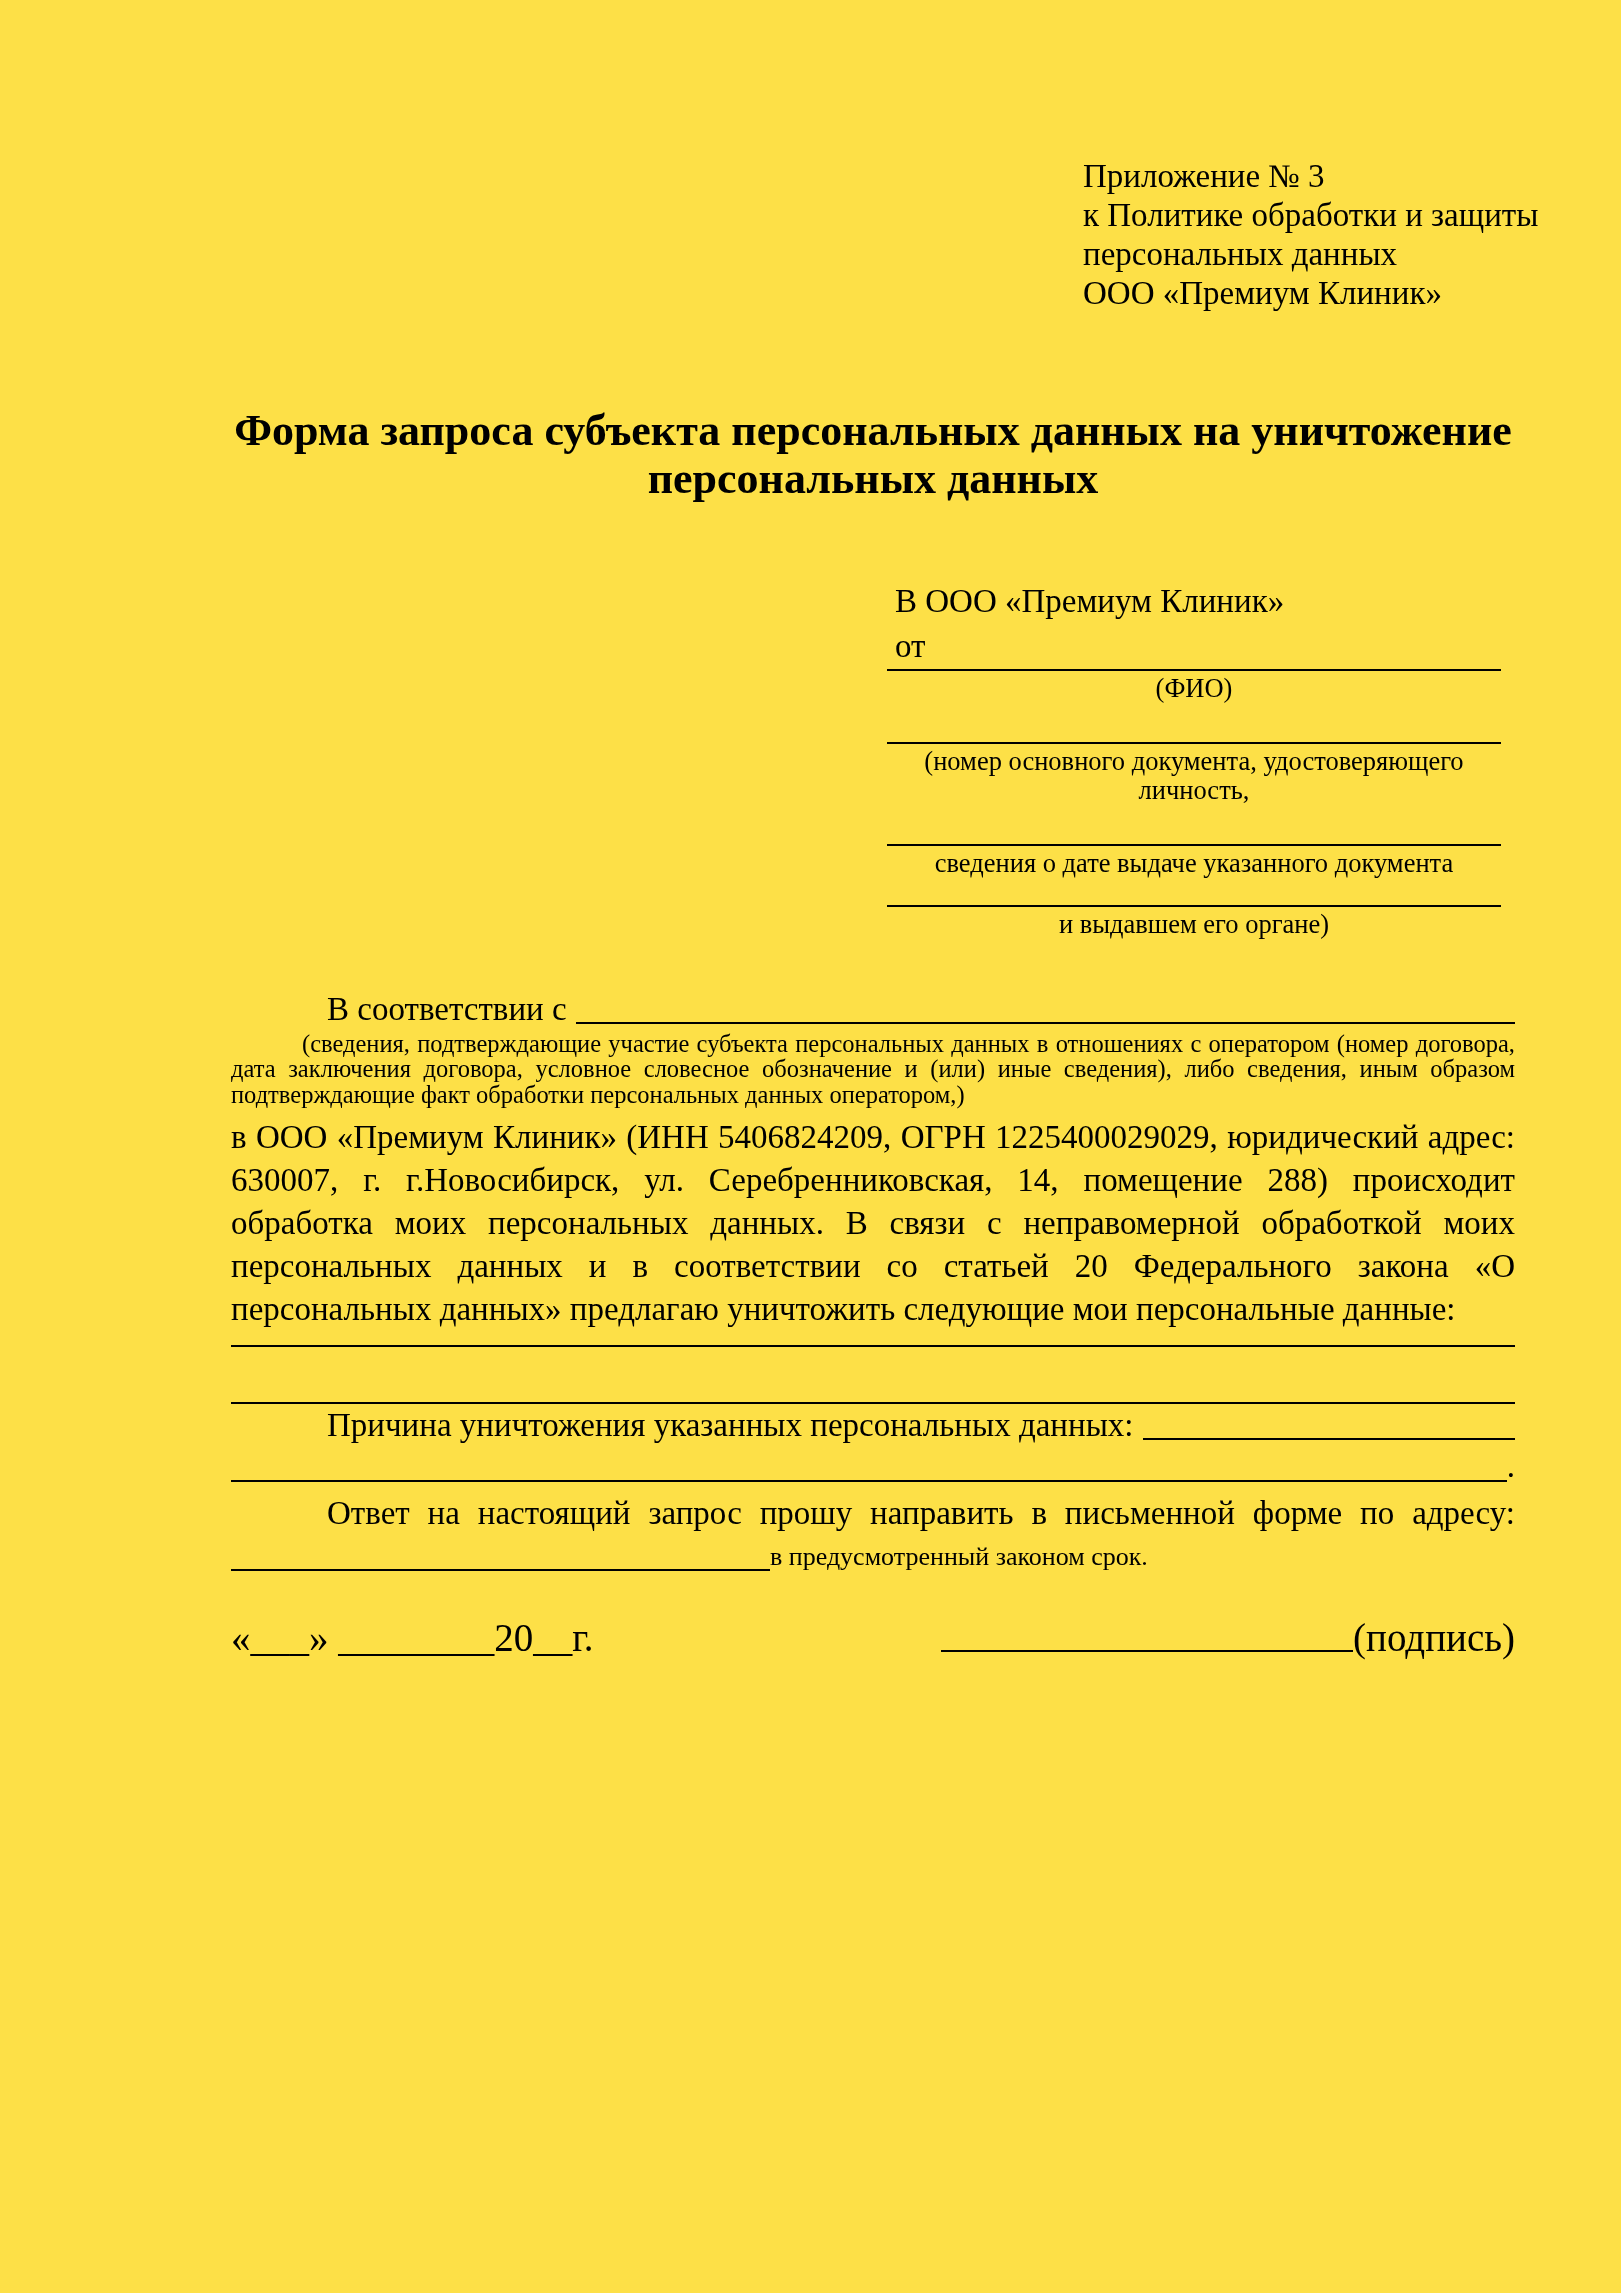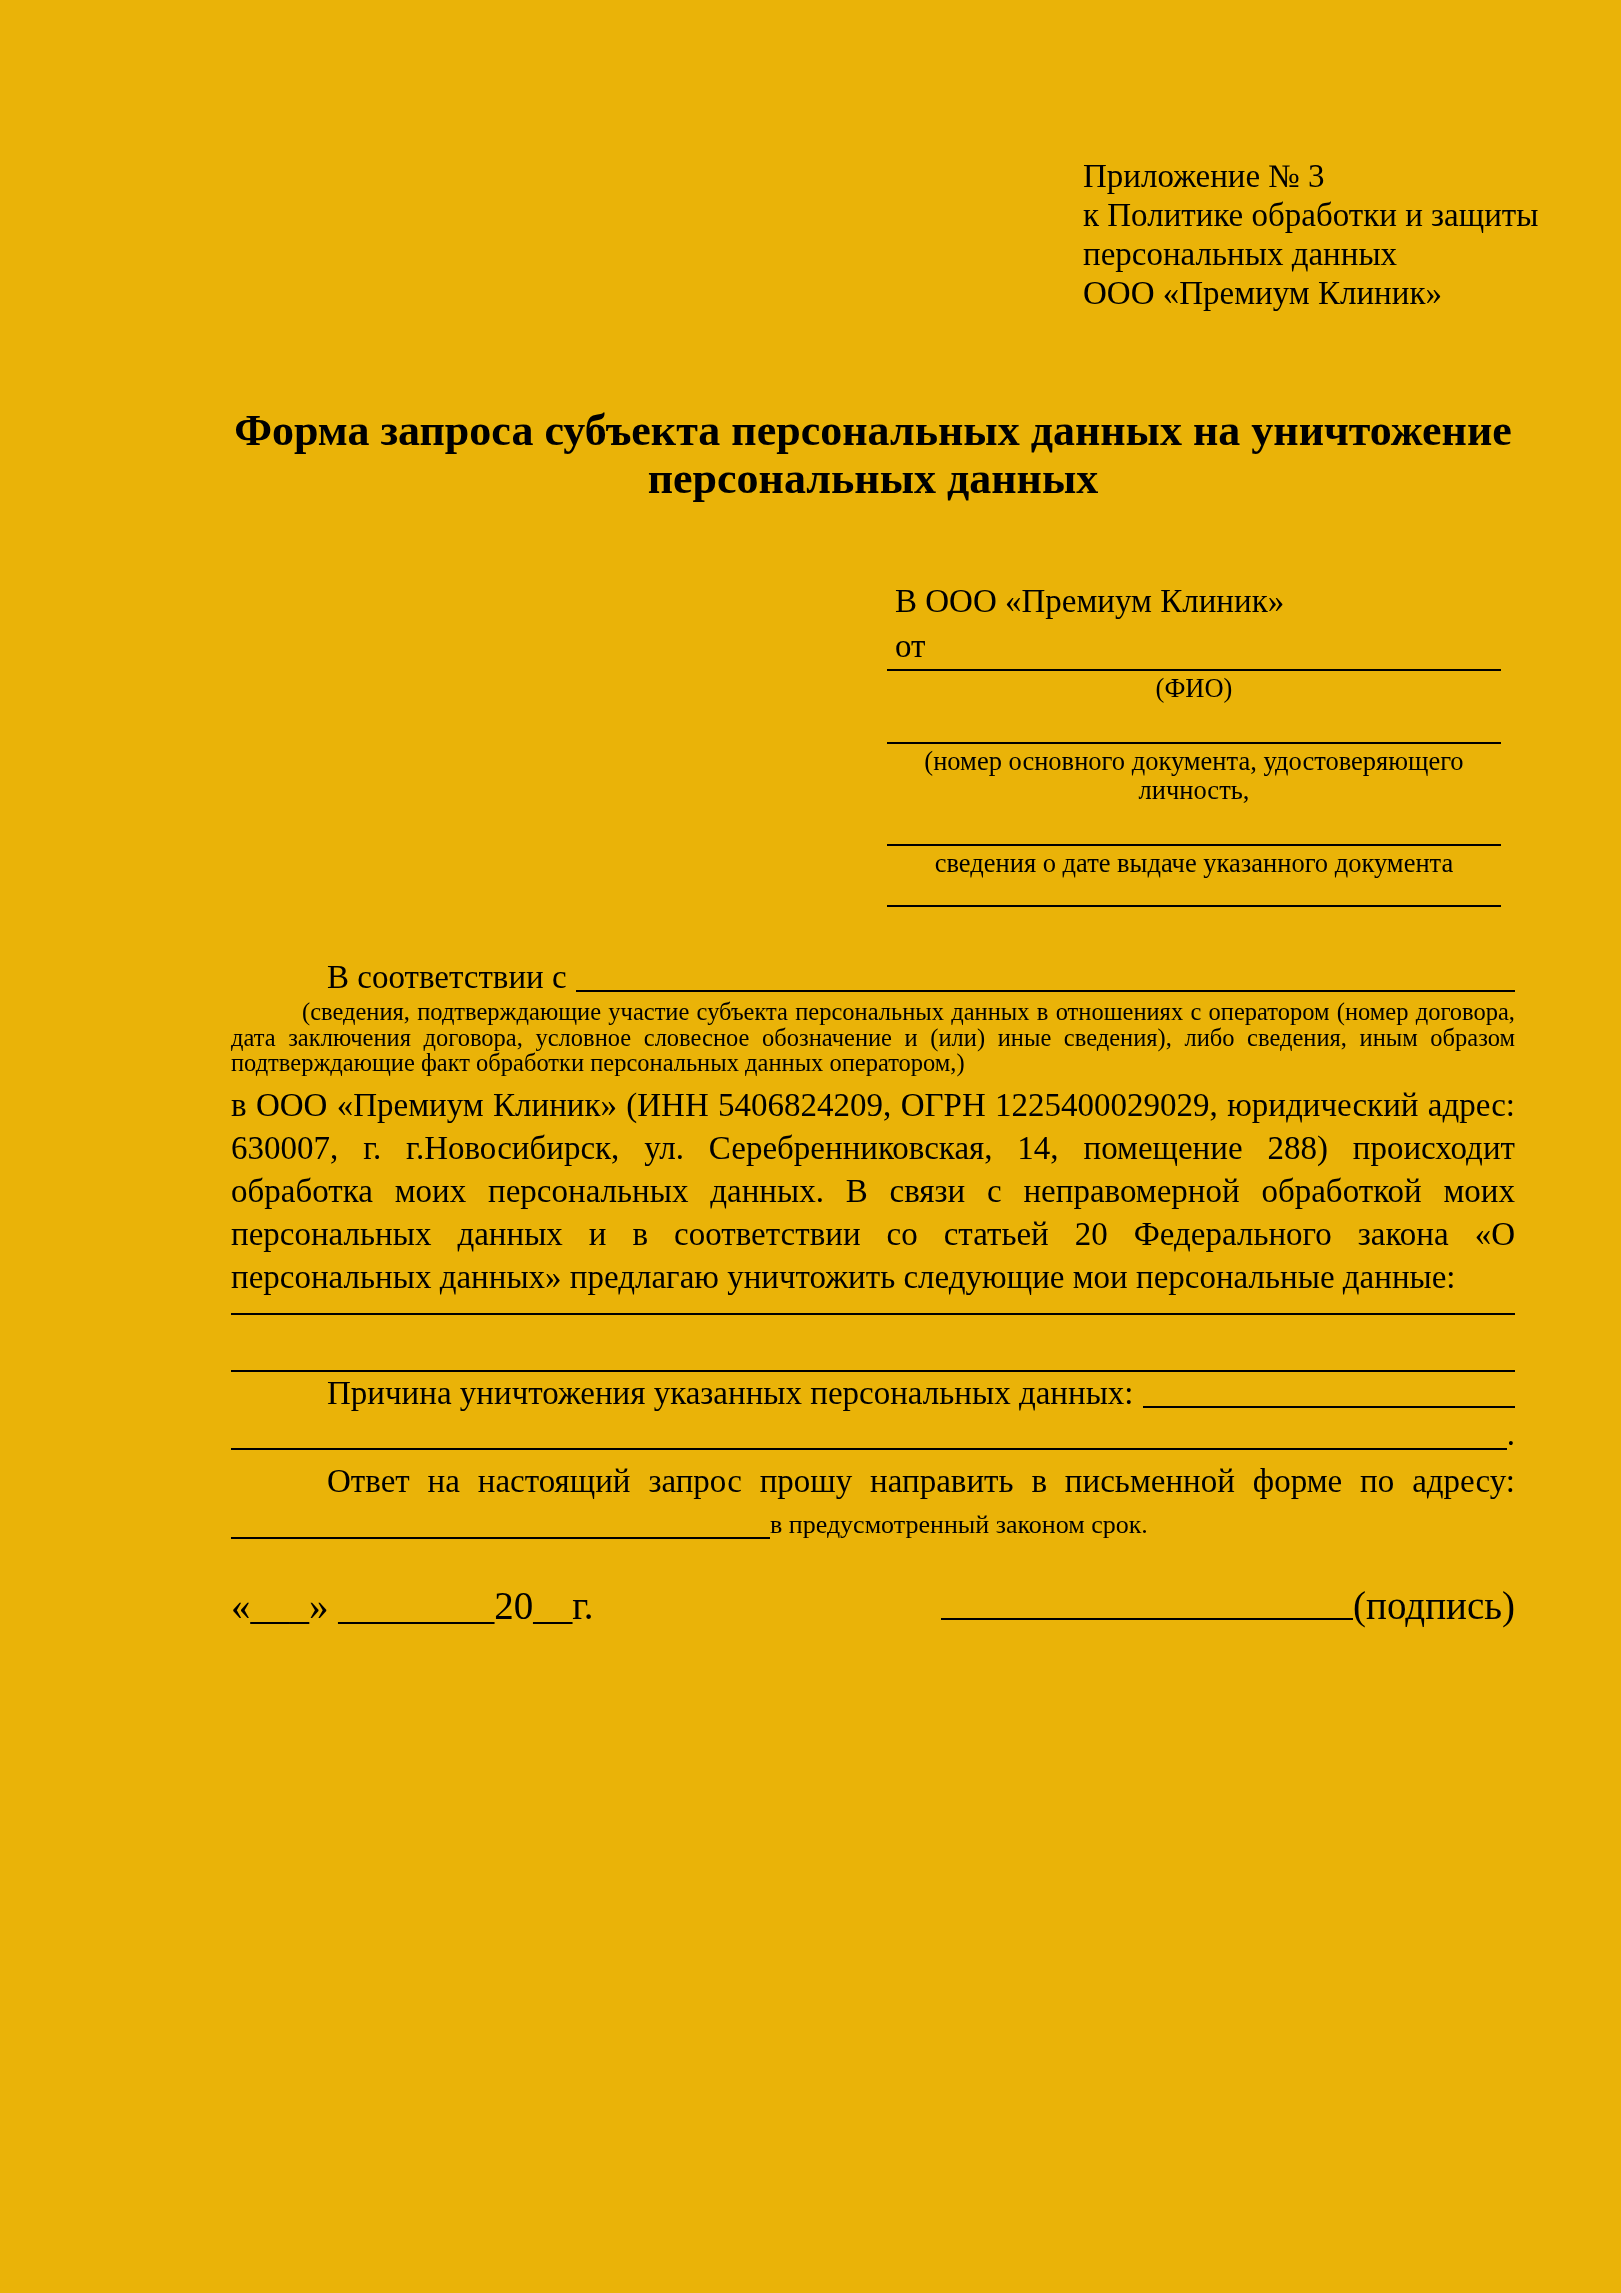--- a/index.html
+++ b/index.html
@@ -12,21 +12,21 @@
     height: 2294px;
     font-family: "Liberation Serif", "DejaVu Serif", serif;
     color: #000000;
     position: relative;
   }
   .page {
     box-sizing: border-box;
     width: 1621px;
     height: 2294px;
     padding: 157px 106px 0 231px;
-    background: #eab308;
+    background: #fde047;
     overflow: hidden;
   }
 
   
   .header-block {
     margin-left: 852px;
     font-size: 33px;
     line-height: 39px;
     white-space: nowrap;
   }
@@ -167,20 +167,21 @@
   <div class="addressee">
     <div class="addr-line">В ООО «Премиум Клиник»</div>
     <div class="addr-line">от</div>
     <div class="rule"></div>
     <div class="addr-caption">(ФИО)</div>
     <div class="rule gap40"></div>
     <div class="addr-caption">(номер основного документа, удостоверяющего личность,</div>
     <div class="rule gap40"></div>
     <div class="addr-caption">сведения о дате выдаче указанного документа</div>
     <div class="rule gap28"></div>
+    <div class="addr-caption">и выдавшем его органе)</div>
   </div>
 
   <div class="accordance-row">
     <span class="lead">В соответствии с</span>
     <span class="fill-line"></span>
   </div>
 
   <div class="small-note">(сведения, подтверждающие участие субъекта персональных данных в отношениях с оператором (номер договора, дата заключения договора, условное словесное обозначение и (или) иные сведения), либо сведения, иным образом подтверждающие факт обработки персональных данных оператором,)</div>
 
   <div class="main-paragraph">в ООО «Премиум Клиник» (ИНН 5406824209, ОГРН 1225400029029, юридический адрес: 630007, г. г.Новосибирск, ул. Серебренниковская, 14, помещение 288) происходит обработка моих персональных данных. В связи с неправомерной обработкой моих персональных данных и в соответствии со статьей 20 Федерального закона «О персональных данных» предлагаю уничтожить следующие мои персональные данные:</div>

